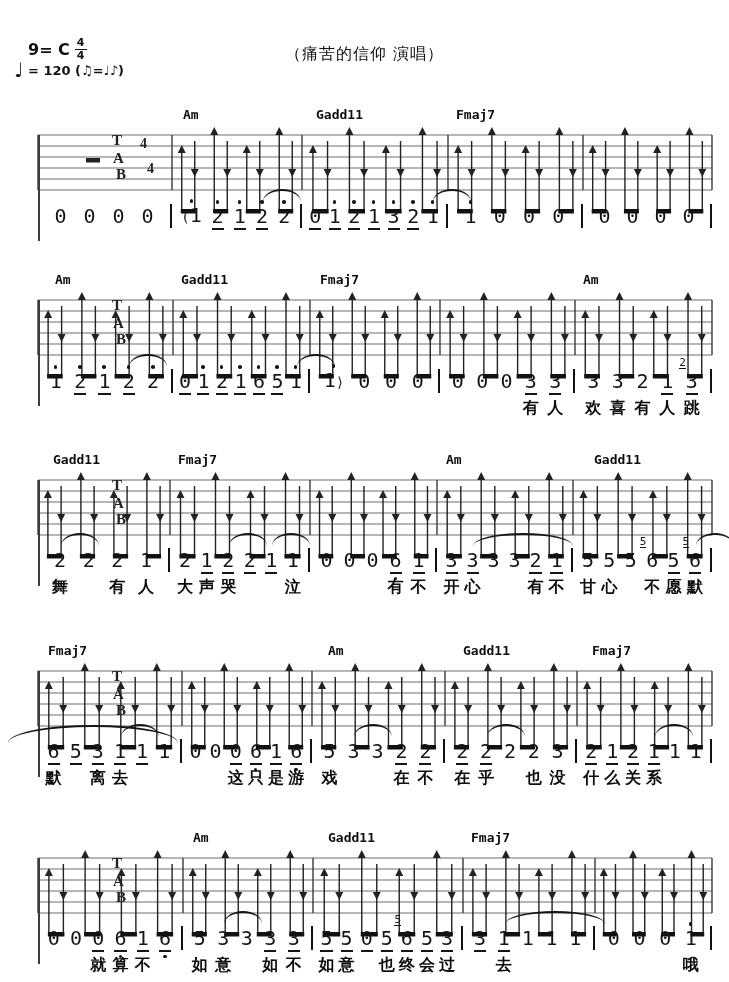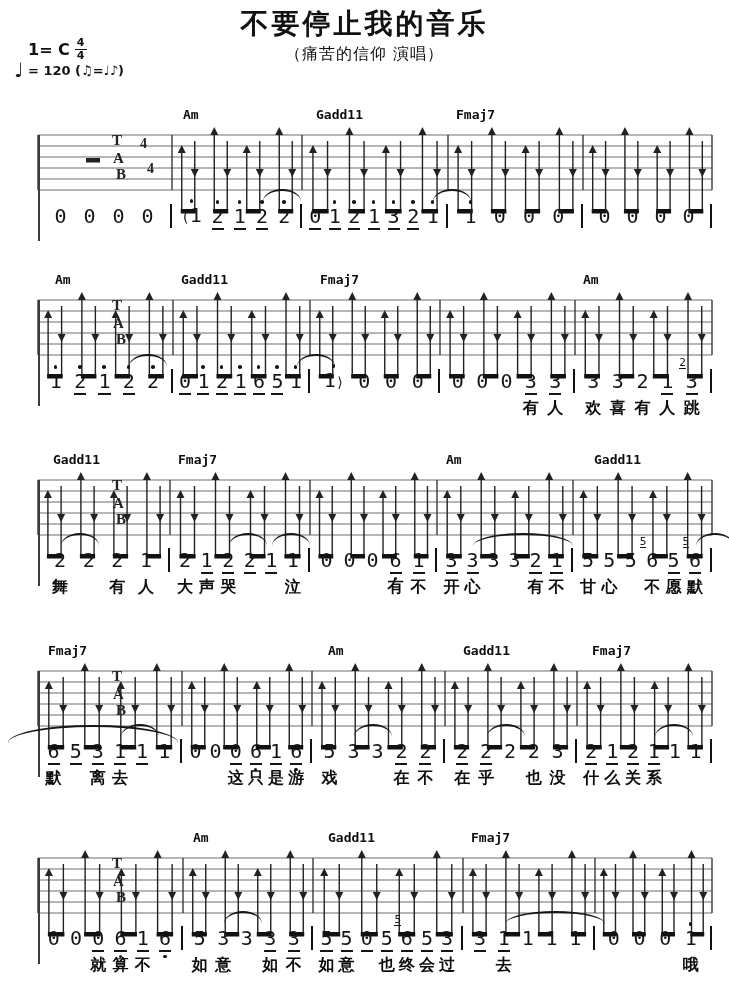--- a/index.html
+++ b/index.html
@@ -30,24 +30,23 @@
   .ld{position:absolute;left:50%;bottom:-8px;width:3.5px;height:3.5px;margin-left:-2px;border-radius:50%;background:#151515}
   .g{position:absolute;left:-6px;top:-12px;font-size:11px;line-height:1;border-bottom:1px solid #151515}
   .tie{position:absolute;left:55%;bottom:100%;margin-bottom:2px;width:38px;height:11px;border-top:2px solid #151515;border-radius:100% 100% 0 0/200% 200% 0 0}
   .tie.tw{width:100px}
   .ly{position:absolute;left:50%;transform:translateX(-50%);top:27px;font-size:16px;font-weight:600;white-space:nowrap;font-family:"DejaVu Sans",sans-serif;color:#0d0d0d}
 </style>
 </head>
 <body>
 
 <div class="page">
-  <div class="title">不要停止我的音乐</div>
   <div class="subtitle">（痛苦的信仰 演唱）</div>
   <div class="keyline">
-    <span>1= C</span>
+    <span>9= C</span>
     <span class="frac">
       <span class="ft">4</span>
       <span>4</span>
     </span>
   </div>
   <div class="tempoline">
     <span class="q">♩</span>
     <span>= 120</span>
     <span>(♫=♩♪)</span>
   </div>

